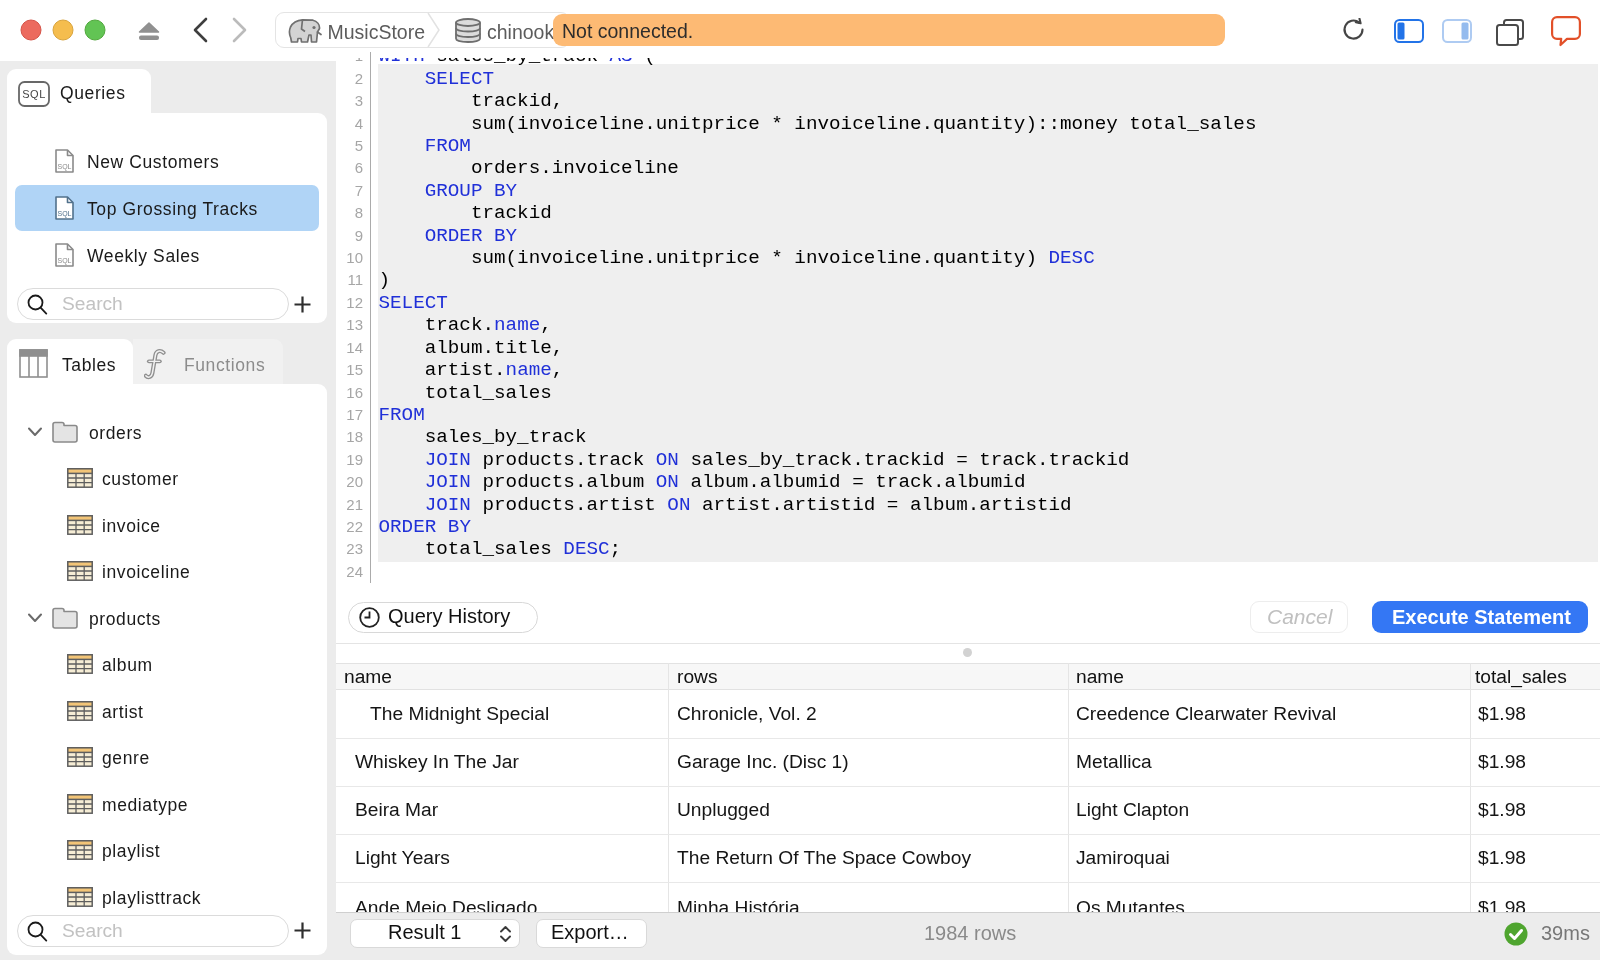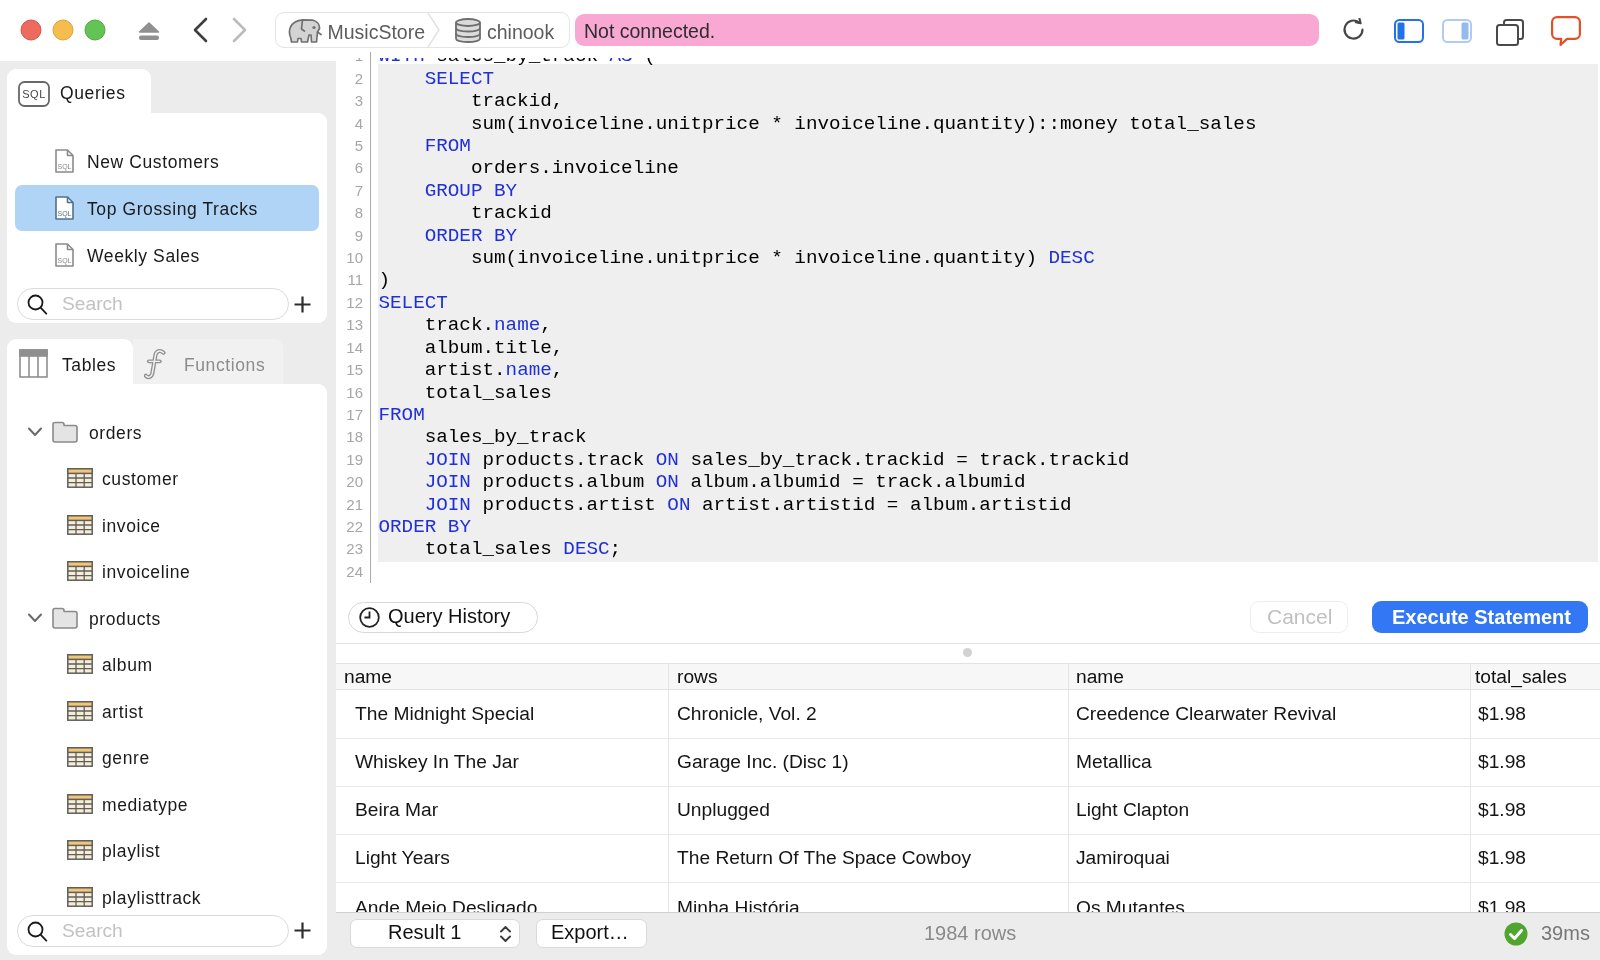--- a/index.html
+++ b/index.html
@@ -4,21 +4,21 @@
 <style>
   * { margin:0; padding:0; box-sizing:border-box; }
   html,body { width:1600px; height:960px; overflow:hidden; background:#fff;
     font-family:"Liberation Sans", sans-serif; }
   .abs { position:absolute; }
   svg { display:block; }
   
   #toolbar { position:absolute; left:0; top:0; width:1600px; height:60px; background:#fff; }
   .pill { position:absolute; border-radius:9px; }
   #crumb { left:275px; top:12px; width:295px; height:36px; background:#fff; border:1px solid #E4E4E4; }
-  #notconn { position:absolute; left:575px; top:14px; width:744px; height:32px; background:#f9a8d4; border-radius:9px; }
+  #notconn { position:absolute; left:553px; top:14px; width:672px; height:32px; background:#fdba74; border-radius:9px; }
   #notconn span { position:absolute; left:9px; top:6px; font-size:19.5px; color:#2d2d2d; }
   .crumbtxt { position:absolute; top:20.5px; font-size:19.5px; color:#5c5c5c; }
   
   #sidebar { position:absolute; left:0; top:61px; width:336px; height:899px; background:#ECECEC; }
   .panel { position:absolute; left:7px; width:320px; background:#fff; border-radius:9px; }
   .tab { position:absolute; background:#fff; border-radius:9px 9px 0 0; }
   .sbtext { font-size:17.5px; color:#1a1a1a; letter-spacing:0.6px; }
   .row { position:absolute; white-space:nowrap; }
   
   #gutter { position:absolute; left:336px; top:45.4px; width:27px; text-align:right;
@@ -281,21 +281,21 @@
 <div id="gutline"></div>
 
 <div class="abs" style="left:347.5px;top:602px;width:190px;height:31px;background:#fff;border:1px solid #D8D8D8;border-radius:16px;"></div>
 <svg class="abs" style="left:359px;top:607px" width="21" height="21">
   <circle cx="10.5" cy="10.5" r="9.3" fill="none" stroke="#222" stroke-width="1.8"></circle>
   <path d="M10.5 4.5 L10.5 10.5 L5.5 10.5" fill="none" stroke="#222" stroke-width="1.8"></path>
 </svg>
 <span class="abs" style="left:388px;top:605px;font-size:20px;color:#111;">Query History</span>
 
 <div class="abs" style="left:1250px;top:601px;width:98px;height:32px;background:#fff;border:1px solid #EDEDED;border-radius:9px;"></div>
-<span class="abs" style="left:1267px;top:605px;font-size:21px;color:#C0C0C0;">Cancel</span>
+<span class="abs" style="left:1267px;top:605px;font-size:21px;color:#C0C0C0;font-style:italic;">Cancel</span>
 <div class="abs" style="left:1372px;top:601px;width:216px;height:32px;background:#3477F4;border-radius:9px;"></div>
 <span class="abs" style="left:1392px;top:606px;font-size:20px;color:#fff;font-weight:bold;">Execute Statement</span>
 
 <div class="abs" style="left:336px;top:642.5px;width:1264px;height:1px;background:#E4E4E4;"></div>
 <div class="abs" style="left:963px;top:648px;width:9px;height:9px;border-radius:50%;background:#D2D2D2;"></div>
 
 <div class="abs" style="left:336px;top:663px;width:1264px;height:27px;background:#F7F7F7;border-top:1px solid #E2E2E2;border-bottom:1px solid #E2E2E2;"></div>
 <span class="hdrtxt" style="left:344px;">name</span>
 <span class="hdrtxt" style="left:677px;">rows</span>
 <span class="hdrtxt" style="left:1076px;">name</span>
@@ -303,21 +303,21 @@
 
 <div class="abs" style="left:668px;top:663px;width:1px;height:249px;background:#E5E5E5;"></div>
 <div class="abs" style="left:1068px;top:663px;width:1px;height:249px;background:#E5E5E5;"></div>
 <div class="abs" style="left:1470px;top:663px;width:1px;height:249px;background:#E5E5E5;"></div>
 
 <div class="abs" style="left:336px;top:738px;width:1264px;height:1px;background:#E8E8E8;"></div>
 <div class="abs" style="left:336px;top:786px;width:1264px;height:1px;background:#E8E8E8;"></div>
 <div class="abs" style="left:336px;top:834px;width:1264px;height:1px;background:#E8E8E8;"></div>
 <div class="abs" style="left:336px;top:882px;width:1264px;height:1px;background:#E8E8E8;"></div>
 
-<span class="cell" style="left:355px;top:703px;">The Midnight Special</span>
+<span class="cell" style="left:370px;top:703px;">The Midnight Special</span>
 <span class="cell" style="left:677px;top:703px;">Chronicle, Vol. 2</span>
 <span class="cell" style="left:1076px;top:703px;">Creedence Clearwater Revival</span>
 <span class="cell" style="left:1478px;top:703px;">$1.98</span>
 <span class="cell" style="left:355px;top:751px;">Whiskey In The Jar</span>
 <span class="cell" style="left:677px;top:751px;">Garage Inc. (Disc 1)</span>
 <span class="cell" style="left:1076px;top:751px;">Metallica</span>
 <span class="cell" style="left:1478px;top:751px;">$1.98</span>
 <span class="cell" style="left:355px;top:799px;">Beira Mar</span>
 <span class="cell" style="left:677px;top:799px;">Unplugged</span>
 <span class="cell" style="left:1076px;top:799px;">Light Clapton</span>

